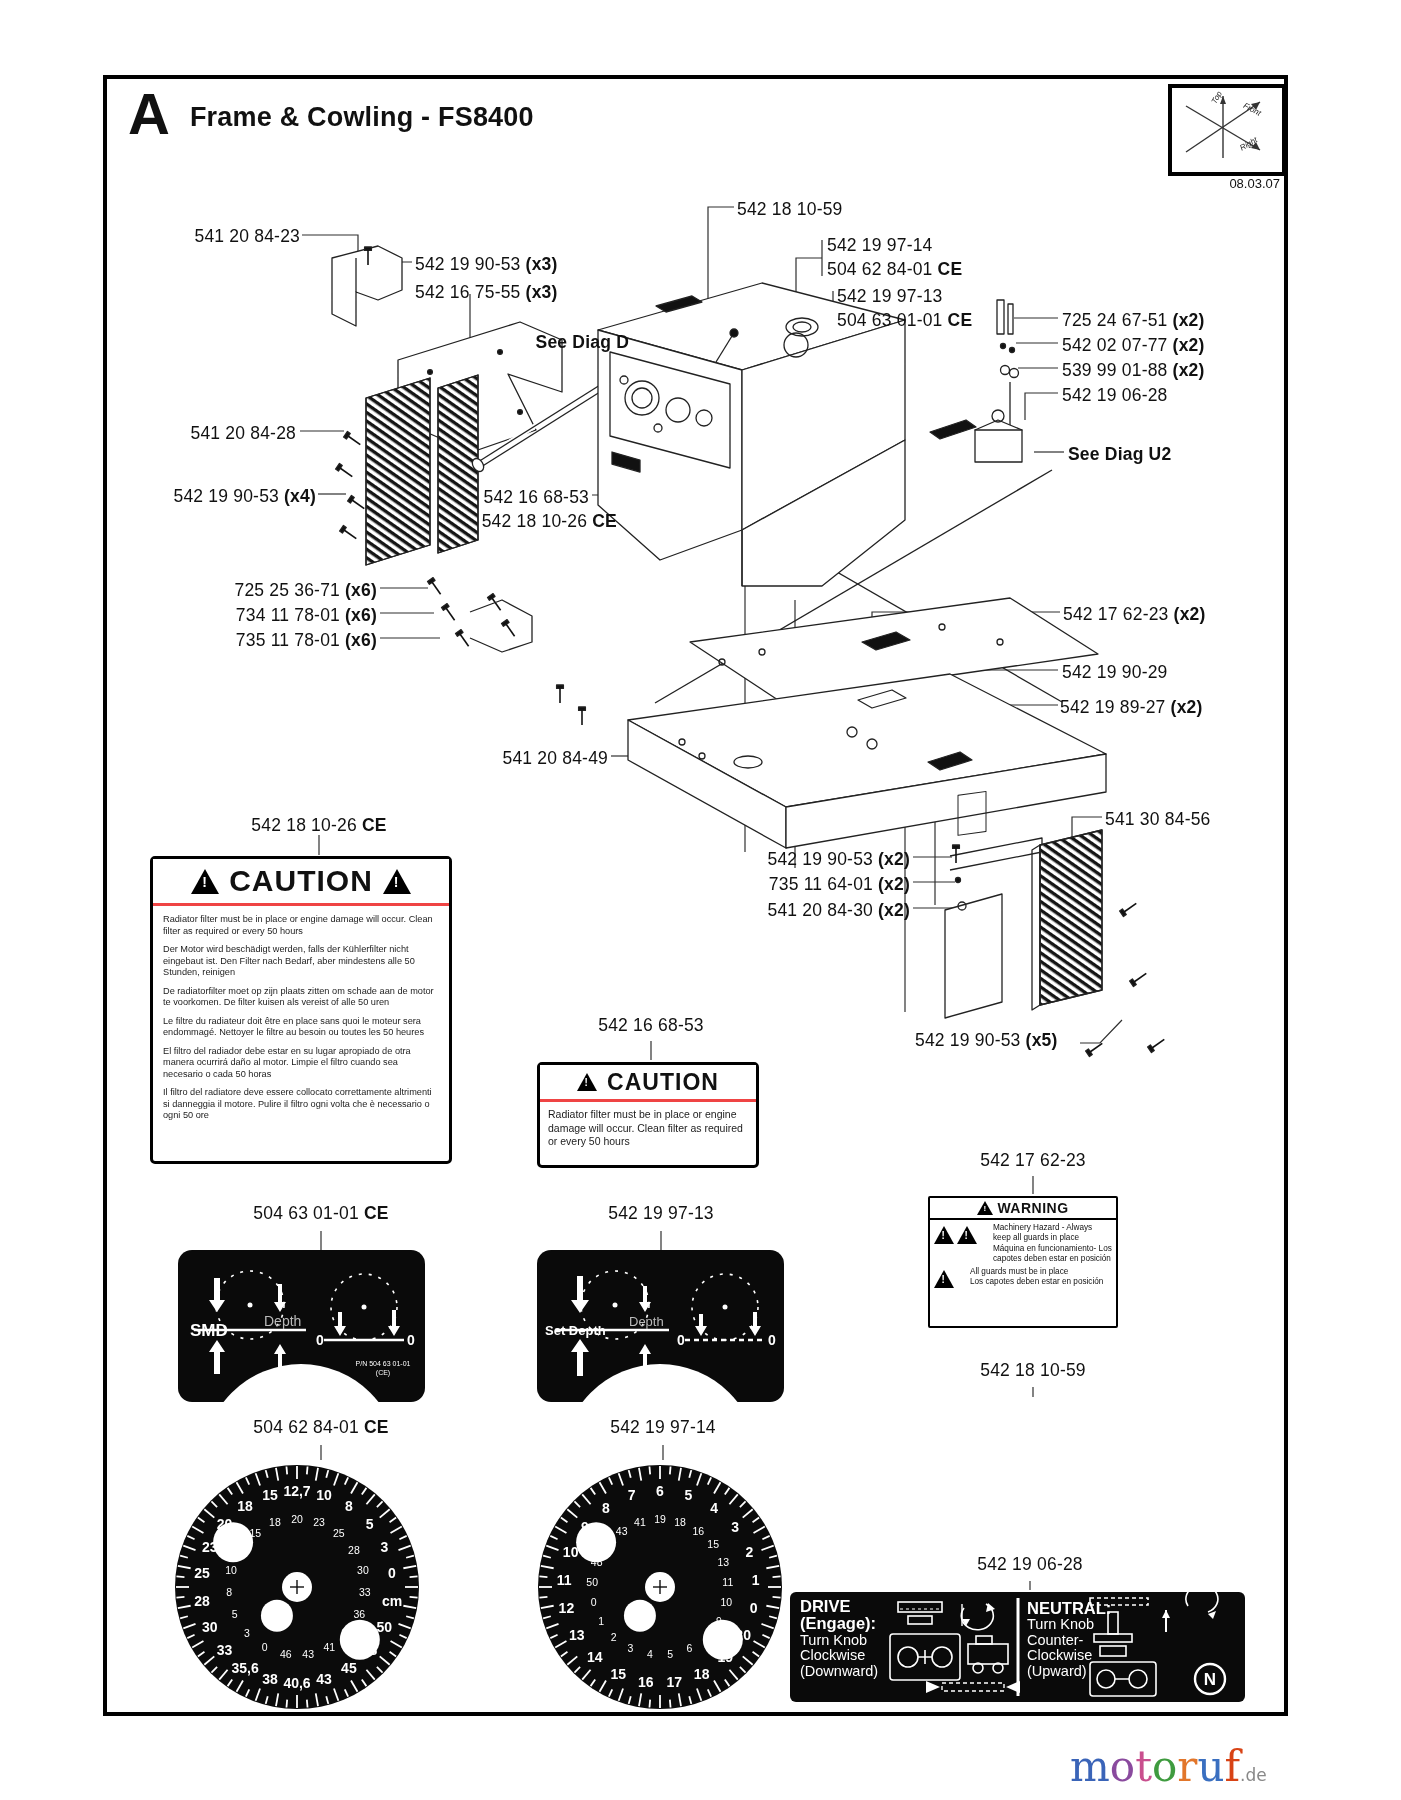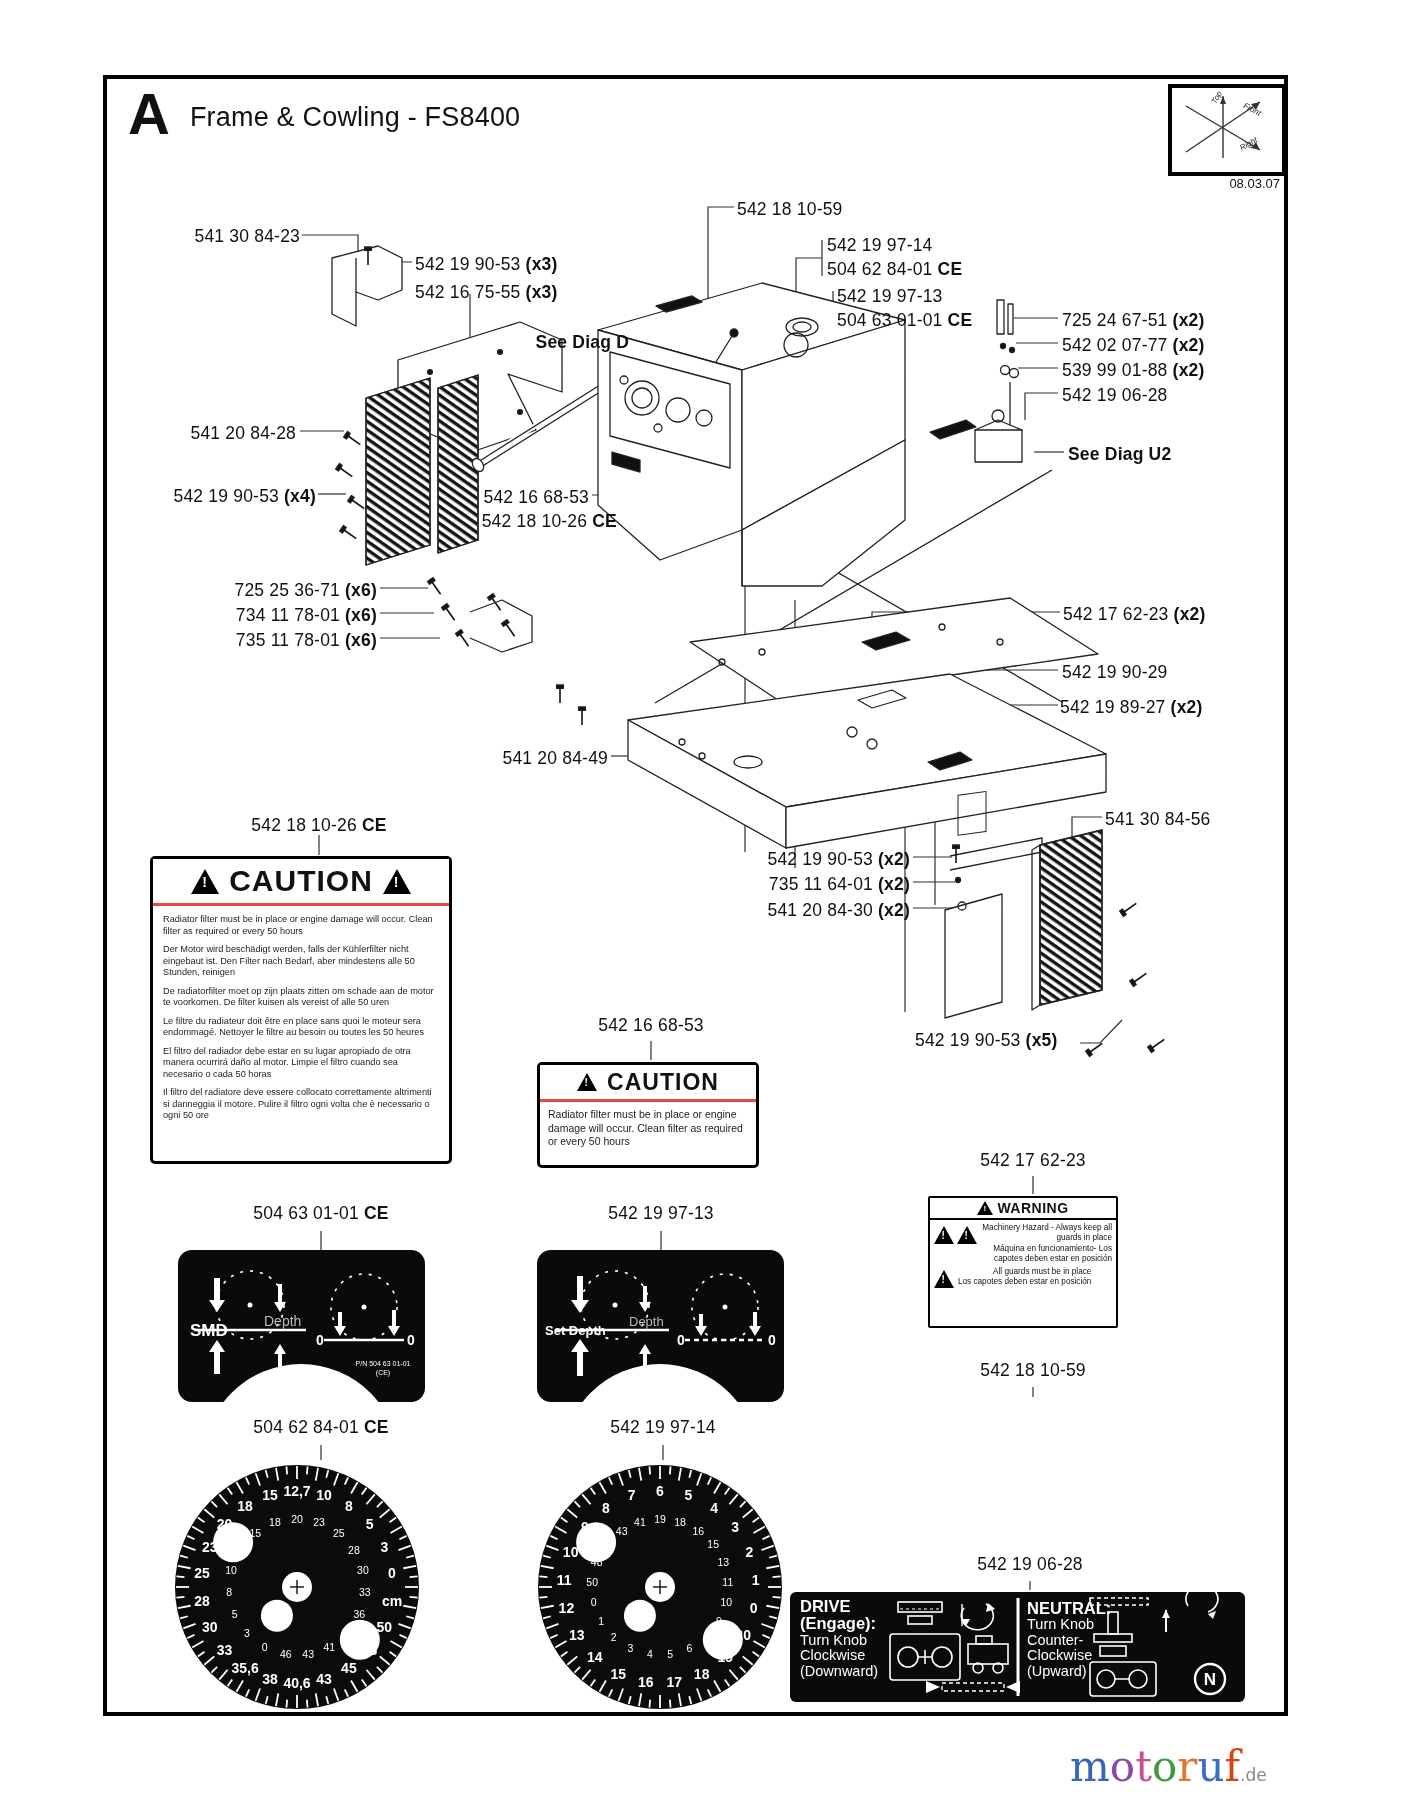--- a/index.html
+++ b/index.html
@@ -1,21 +1,21 @@
 <!DOCTYPE html>
 <html><head>
 <meta charset="utf-8">
 <style>
   html,body{margin:0;padding:0;background:#ffffff;}
   #page{position:relative;width:1401px;height:1800px;background:#fff;overflow:hidden;
         font-family:"Liberation Sans",sans-serif;color:#111;}
   #frame{position:absolute;left:103px;top:75px;width:1177px;height:1633px;border:4px solid #000;}
   #titleRow{position:absolute;left:128px;top:88px;display:flex;align-items:flex-start;gap:22px;}
   #titleLetter{font-size:58px;font-weight:bold;line-height:0.9;letter-spacing:-2px;}
-  #titleText{font-size:27px;font-weight:normal;margin-top:14px;letter-spacing:0.2px;}
+  #titleText{font-size:27px;font-weight:bold;margin-top:14px;letter-spacing:0.2px;}
   #axesBox{position:absolute;left:1168px;top:84px;width:110px;height:84px;border:4px solid #000;background:#fff;}
   #dateStamp{position:absolute;left:1130px;top:176px;width:150px;text-align:right;font-size:13px;}
   svg{display:block;}
   #art{position:absolute;left:0;top:0;pointer-events:none;}
   .plabel{position:absolute;font-size:17.5px;white-space:nowrap;letter-spacing:0.2px;}
   .plabel b{font-weight:bold;}
   .decal{position:absolute;box-sizing:border-box;}
   .cautionBox{border:3px solid #000;border-radius:5px;background:#fff;}
   .cautionHead{display:flex;align-items:center;justify-content:center;gap:10px;
                border-bottom:3px solid #ef4444;background:#fff;}
@@ -26,21 +26,21 @@
   .tri.small{border-left-width:10px;border-right-width:10px;border-bottom-width:18px;}
   .tri.small::after{left:-2.5px;top:4px;font-size:10px;}
   .tri.mini{border-left-width:8px;border-right-width:8px;border-bottom-width:14px;}
   .tri.mini::after{left:-2px;top:3px;font-size:8px;}
   .cbody{padding:8px 10px;font-size:9.2px;line-height:1.25;color:#1c1c1c;}
   .cbody p{margin:0 0 7px 0;}
   .cs-body{padding:6px 8px;font-size:10.5px;line-height:1.3;color:#1c1c1c;}
   .warnHead{display:flex;align-items:center;justify-content:center;gap:4px;border-bottom:2px solid #000;
             padding:2px 14px;font-weight:bold;font-size:14px;letter-spacing:0.5px;}
   .warnBody{padding:3px 4px;font-size:8.2px;line-height:1.25;}
-  .warnRow{display:flex;gap:4px;margin-bottom:3px;text-align:right;}
+  .warnRow{display:flex;gap:16px;margin-bottom:3px;}
   .warnIcons{display:flex;gap:3px;padding-top:3px;flex:0 0 auto;}
   .blackDecal{background:#0a0a0a;border-radius:10px;overflow:hidden;}
   #dieselText{width:100%;height:100%;display:flex;align-items:center;justify-content:center;
               color:#fff;font-size:56px;letter-spacing:3px;font-weight:500;}
   .driveText{position:absolute;color:#fff;line-height:1.06;}
   .driveText .h{font-weight:bold;font-size:16.5px;}
   .driveText .l{font-size:14.5px;}
   #watermark{position:absolute;left:1070px;top:1742px;font-family:"DejaVu Serif",serif;font-size:42px;}
   #watermark .de{font-size:17px;color:#888;font-family:"DejaVu Sans",sans-serif;}
   .dial{position:absolute;width:250px;height:250px;}
@@ -238,21 +238,21 @@
       <circle cx="958" cy="880" r="2.5" fill="#111"></circle>
       <circle cx="962" cy="906" r="4" fill="none"></circle>
       <use href="#bolt" transform="translate(1124,912) rotate(-125)"></use>
       <use href="#bolt" transform="translate(1134,982) rotate(-125)"></use>
       <use href="#bolt" transform="translate(1090,1052) rotate(-125)"></use>
       <use href="#bolt" transform="translate(1152,1048) rotate(-125)"></use>
     </g>
   </svg>
 
   <div id="labels-layer">
-      <div class="plabel" style="left: 300px; top: 226px; transform: translateX(-100%);">541 30 84-23</div>
+      <div class="plabel" style="left: 300px; top: 226px; transform: translateX(-100%);">541 20 84-23</div>
       <div class="plabel" style="left: 415px; top: 254px;">542 19 90-53 <b>(x3)</b></div>
       <div class="plabel" style="left: 415px; top: 282px;">542 16 75-55 <b>(x3)</b></div>
       <div class="plabel" style="left: 629px; top: 332px; transform: translateX(-100%); font-weight: bold;">See Diag D</div>
       <div class="plabel" style="left: 296px; top: 423px; transform: translateX(-100%);">541 20 84-28</div>
       <div class="plabel" style="left: 316px; top: 486px; transform: translateX(-100%);">542 19 90-53 <b>(x4)</b></div>
       <div class="plabel" style="left: 589px; top: 487px; transform: translateX(-100%);">542 16 68-53</div>
       <div class="plabel" style="left: 617px; top: 511px; transform: translateX(-100%);">542 18 10-26 <b>CE</b></div>
       <div class="plabel" style="left: 737px; top: 199px;">542 18 10-59</div>
       <div class="plabel" style="left: 827px; top: 235px;">542 19 97-14</div>
       <div class="plabel" style="left: 827px; top: 259px;">504 62 84-01 <b>CE</b></div>

